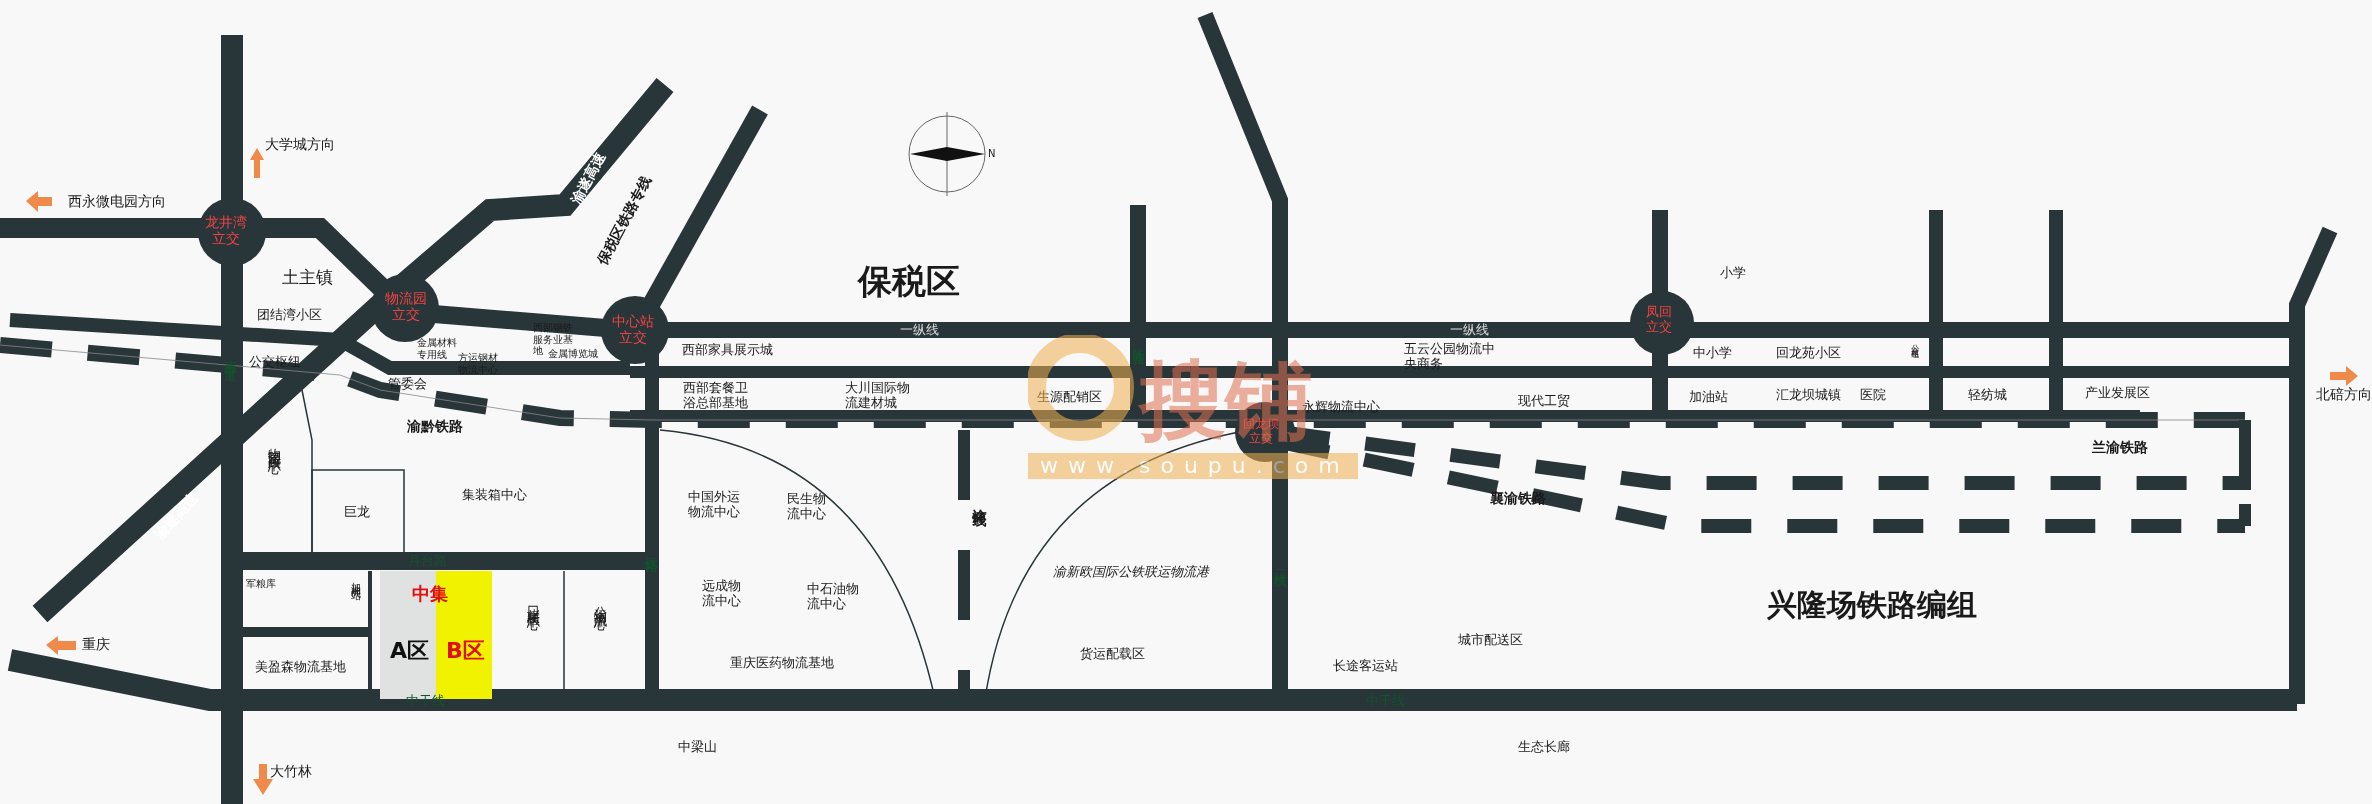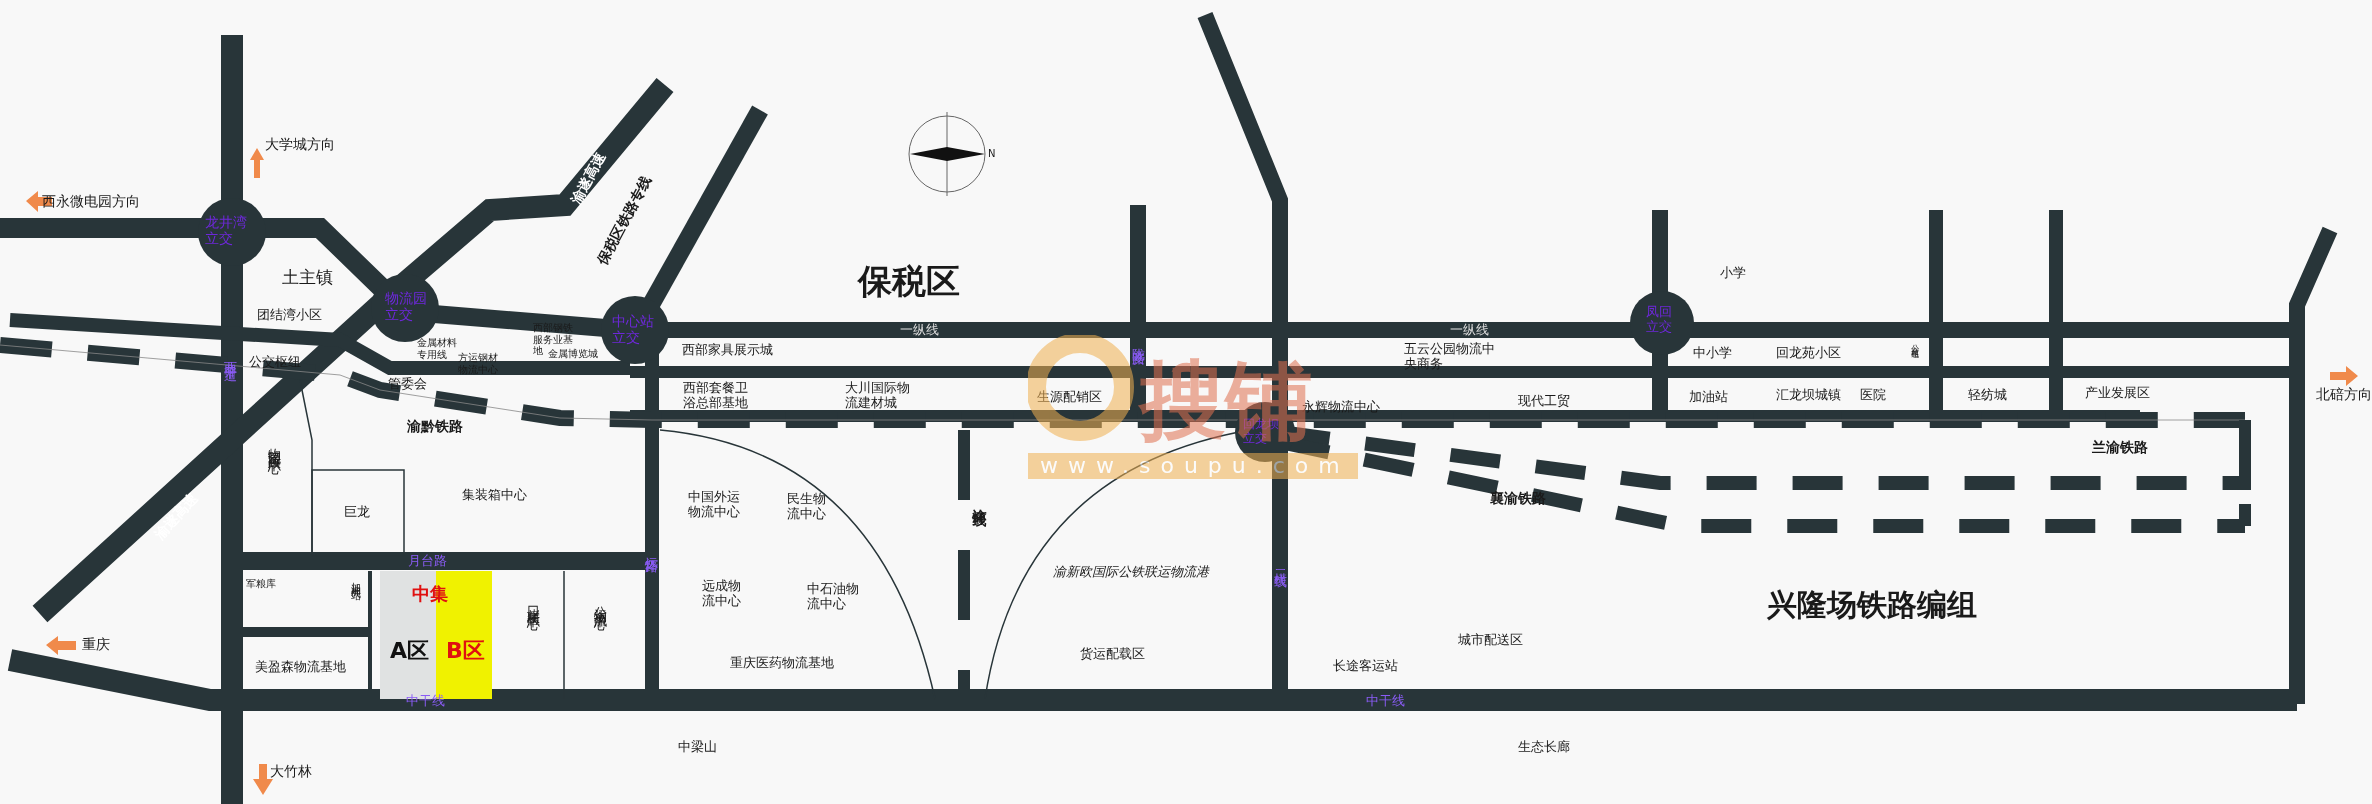--- a/index.html
+++ b/index.html
@@ -4,24 +4,24 @@
 <style>
   html,body{margin:0;padding:0;background:#f7f7f7;}
   #map{position:relative;width:2372px;height:804px;overflow:hidden;background:#f8f8f8;font-family:"DejaVu Sans","Liberation Sans",sans-serif;}
   svg{position:absolute;left:0;top:0;}
   .lbl{position:absolute;color:#1a1a1a;font-size:14px;white-space:nowrap;line-height:1.15;font-family:"DejaVu Sans","Liberation Sans",sans-serif;}
   .lbl.sm{font-size:10px;}
   .lbl.md{font-size:13px;}
   .lbl.lg{font-size:34px;font-weight:bold;}
   .lbl.xl{font-size:30px;font-weight:bold;}
   .lbl.rail{font-size:14px;font-weight:bold;}
-  .lbl.road{color:#8b5cf6;font-size:13px;}
+  .lbl.road{color:#14532d;font-size:13px;}
   .lbl.vert{writing-mode:vertical-rl;text-orientation:upright;letter-spacing:2px;}
   .lbl.white{color:#ffffff;}
-  .circ-lbl{position:absolute;color:#6d28d9;font-size:14px;text-align:left;line-height:1.15;white-space:nowrap;}
+  .circ-lbl{position:absolute;color:#ef4444;font-size:14px;text-align:center;line-height:1.15;white-space:nowrap;}
   .zoneA{position:absolute;left:380px;top:571px;width:56px;height:128px;background:#e0e2e2;}
   .zoneB{position:absolute;left:436px;top:571px;width:56px;height:128px;background:#f0f200;}
   .zone-txt{position:absolute;font-weight:bold;font-size:22px;}
   .watermark{position:absolute;left:1028px;top:335px;width:330px;height:145px;opacity:.55;pointer-events:none;}
 </style>
 </head>
 <body>
 
 <div id="map">
 
@@ -113,21 +113,21 @@
   <div class="zone-txt" style="left:390px;top:636px;color:#111;">A区</div>
   <div class="zone-txt" style="left:446px;top:636px;color:#e01010;">B区</div>
 
   <div class="circ-lbl" style="left:205px;top:214px;"><span>龙井湾</span><br><span>立交</span></div>
   <div class="circ-lbl" style="left:385px;top:290px;"><span>物流园</span><br><span>立交</span></div>
   <div class="circ-lbl" style="left:612px;top:313px;"><span>中心站</span><br><span>立交</span></div>
   <div class="circ-lbl" style="left:1243px;top:418px;font-size:12px;"><span>回龙坝</span><br><span>立交</span></div>
   <div class="circ-lbl" style="left:1646px;top:305px;font-size:13px;"><span>凤回</span><br><span>立交</span></div>
 
   <div class="lbl" style="left:265px;top:136px;">大学城方向</div>
-  <div class="lbl" style="left:42px;top:193px;">西永微电园方向</div>
+  <div class="lbl" style="left:68px;top:193px;">西永微电园方向</div>
   <div class="lbl" style="left:82px;top:636px;">重庆</div>
   <div class="lbl" style="left:270px;top:763px;">大竹林</div>
   <div class="lbl" style="left:2316px;top:386px;">北碚方向</div>
 
   <div class="lbl sm" style="left:988px;top:148px;">N</div>
 
   <div class="lbl lg" style="left:858px;top:262px;">保税区</div>
   <div class="lbl xl" style="left:1767px;top:588px;">兴隆场铁路编组</div>
 
   <div class="lbl road vert" style="left:222px;top:352px;">西井干道</div>

